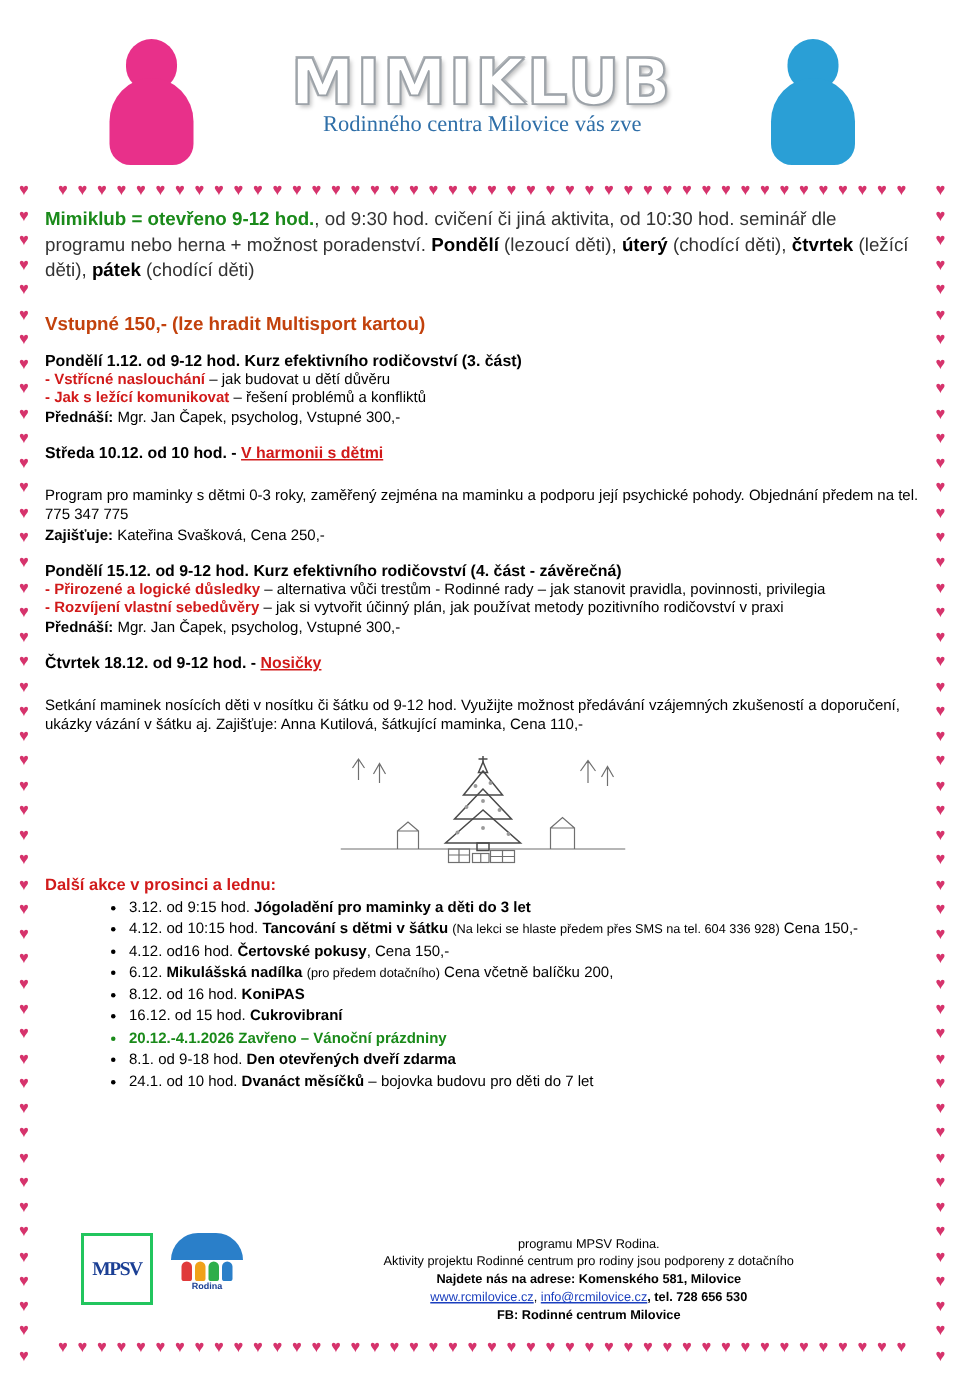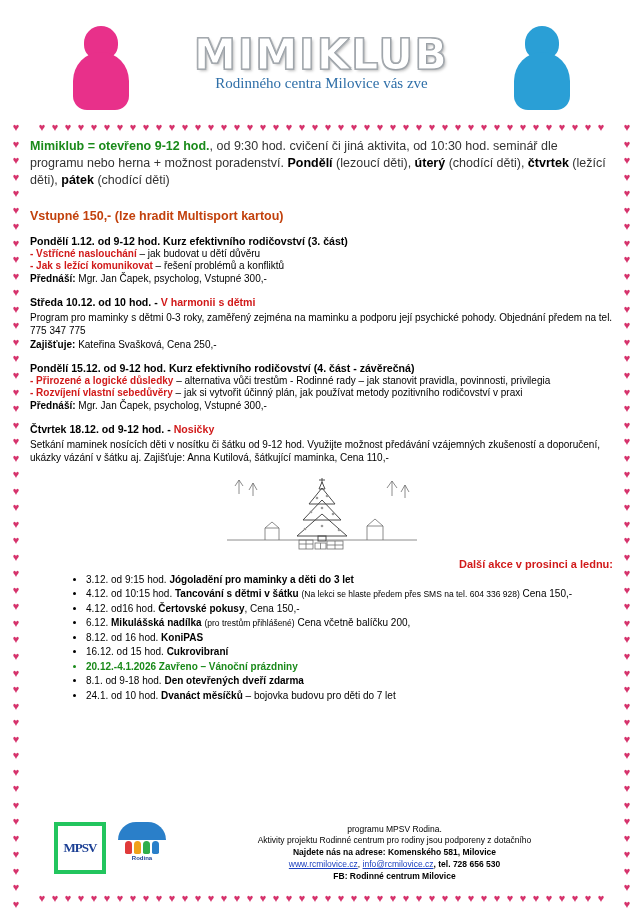--- a/index.html
+++ b/index.html
@@ -107,58 +107,58 @@
   }
   .intro .grey{color:#333;font-weight:normal;}
   .intro .blk{color:#000;font-weight:bold;}
   .vstupne{
     font-size:12.5px;font-weight:bold;color:#c2410c;margin-top:20px;
   }
   .block{margin-top:12px;}
   .block .bhead{
     font-size:10.6px;font-weight:bold;color:#000;
   }
-  .block .bhead .red{color:#d11a1a;}
-  .block .line{font-size:10px;line-height:1.3;margin-top:3px;}
+  .block .bhead .red{color:#d11a1a;text-decoration:underline;}
+  .block .line{font-size:10px;line-height:1.3;margin-top:16px;}
   .block .red-line{color:#d11a1a;font-weight:bold;font-size:10px;margin-top:1px;}
   .block .red-line .norm{color:#000;font-weight:normal;}
   .block .lect{font-size:10px;margin-top:2px;}
   .block .lect b{font-weight:bold;}
 
   
   .tree-wrap{
     margin:10px auto 2px auto;
     width:190px;height:82px;
     display:block;
   }
 
   
   .dalsi-title{
-    text-align:right;color:#d11a1a;font-weight:bold;font-size:11px;
+    text-align:left;color:#d11a1a;font-weight:bold;font-size:11px;
     margin:2px 0 3px 0;
   }
   ul.events{
     margin:0;padding-left:56px;
     list-style:disc;
   }
   ul.events li{
     font-size:10px;line-height:1.35;margin:0 0 1px 0;
   }
   ul.events li b{font-weight:bold;}
   ul.events li .small{font-size:8.5px;margin-top:31px;}
   li.green{color:#1a8a1a;font-weight:bold;}
 
   
   .footer{
     position:absolute;left:30px;right:30px;bottom:32px;
     display:flex;align-items:flex-start;gap:8px;
   }
   .logos{display:flex;align-items:flex-start;gap:10px;padding-left:24px;}
   .mpsv{
-    width:44px;height:44px;border:4px solid #22c55e;
+    width:44px;height:44px;border:2px solid #22c55e;
     color:#1b3f94;font-weight:bold;font-size:13px;
     display:flex;align-items:center;justify-content:center;
     font-family:"Liberation Serif", serif;
     letter-spacing:-1px;
   }
   .rodina{
     width:52px;height:46px;position:relative;text-align:center;
   }
   .rodina .umb{
     width:48px;height:18px;border-radius:24px 24px 0 0;
@@ -457,21 +457,21 @@
         <circle cx="112" cy="56" r="1.3"></circle>
           <circle cx="95" cy="52" r="1.3"></circle>
       </g>
     </svg>
 
     <div class="dalsi-title">Další akce v prosinci a lednu:</div>
     <ul class="events">
       <li><span>3.12. od 9:15 hod. </span><b>Jógoladění pro maminky a děti do 3 let</b><span class="small"></span><span></span></li>
       <li><span>4.12. od 10:15 hod. </span><b>Tancování s dětmi v šátku </b><span class="small">(Na lekci se hlaste předem přes SMS na tel. 604 336 928)</span><span> Cena 150,-</span></li>
       <li><span>4.12. od16 hod. </span><b>Čertovské pokusy</b><span class="small"></span><span>, Cena 150,-</span></li>
-      <li><span>6.12. </span><b>Mikulášská nadílka </b><span class="small">(pro trestům přihlášené)</span><span> Cena včetně balíčku 200,</span></li>
+      <li><span>6.12. </span><b>Mikulášská nadílka </b><span class="small">(pro předem dotačního)</span><span> Cena včetně balíčku 200,</span></li>
       <li><span>8.12. od 16 hod. </span><b>KoniPAS</b><span class="small"></span><span></span></li>
       <li><span>16.12. od 15 hod. </span><b>Cukrovibraní</b><span class="small"></span><span></span></li>
       <li class="green"><span>20.12.-4.1.2026 Zavřeno – Vánoční prázdniny</span><b></b><span class="small"></span><span></span></li>
       <li><span>8.1. od 9-18 hod. </span><b>Den otevřených dveří zdarma</b><span class="small"></span><span></span></li>
       <li><span>24.1. od 10 hod. </span><b>Dvanáct měsíčků </b><span class="small"></span><span>– bojovka budovu pro děti do 7 let</span></li>
     </ul>
   </div>
 
   <div class="footer">
     <div class="logos">

